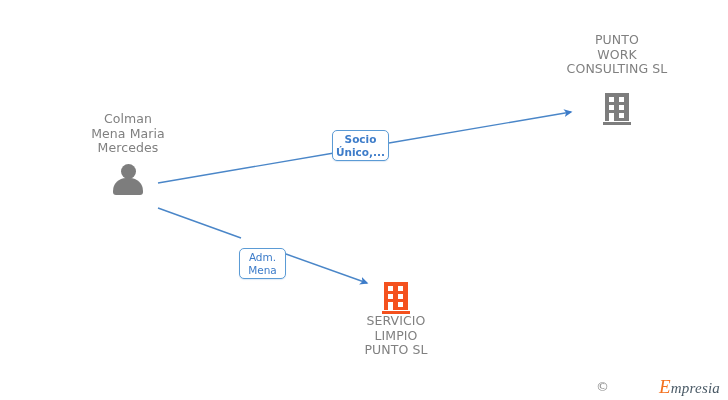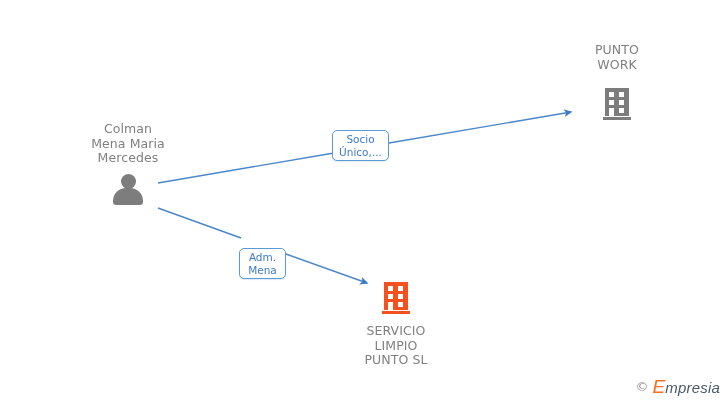--- a/index.html
+++ b/index.html
@@ -30,21 +30,20 @@
     align-items: center;
   }
 
   .node-label {
     color: #808080;
     font-size: 12.5px;
     line-height: 14.6px;
     text-align: center;
     white-space: nowrap;
     letter-spacing: 0.1px;
-    margin-top: 10px;
   }
 
   
   #node-person {
     left: 68px;
     top: 112px;
     width: 120px;
   }
   #node-person .node-label { margin-bottom: 8px; }
   .person-icon {
@@ -148,20 +147,21 @@
     justify-content: center;
     align-items: center;
     box-shadow: 0 1px 1px rgba(90,140,200,0.18);
     white-space: nowrap;
   }
   #edge-label-socio {
     left: 332px;
     top: 130px;
     width: 57px;
     height: 31px;
+    font-weight: bold;
   }
   #edge-label-adm {
     left: 239px;
     top: 248px;
     width: 47px;
     height: 31px;
   }
 
   
   #watermark {
@@ -171,26 +171,27 @@
     display: flex;
     align-items: center;
     gap: 4px;
   }
   #watermark .copy {
     color: #8c8c8c;
     font-size: 13px;
     line-height: 1;
   }
   #watermark .brand {
-    font-family: Liberation Sans, sans-serif;
+    font-family: Liberation Serif, serif;
     font-style: italic;
     font-size: 15px;
     line-height: 1;
     color: #4a5a66;
     letter-spacing: 0.2px;
+    margin-left: 46px;
   }
   #watermark .brand .cap {
     color: #f4711e;
     font-size: 19px;
   }
 </style>
 </head>
 <body>
 
 <div id="canvas">
@@ -218,20 +219,21 @@
     <div class="person-icon">
       <div class="head"></div>
       <div class="body"></div>
     </div>
   </div>
 
   <div class="node" id="node-punto">
     <div class="node-label">
       <div>PUNTO</div>
       <div>WORK</div>
+      <div>CONSULTING SL</div>
     </div>
     <div class="building building-gray">
       <div class="tower"></div>
       <div class="win w-l r1"></div>
       <div class="win w-r r1"></div>
       <div class="win w-l r2"></div>
       <div class="win w-r r2"></div>
       <div class="door"></div>
       <div class="win w-r r3"></div>
       <div class="base"></div>

